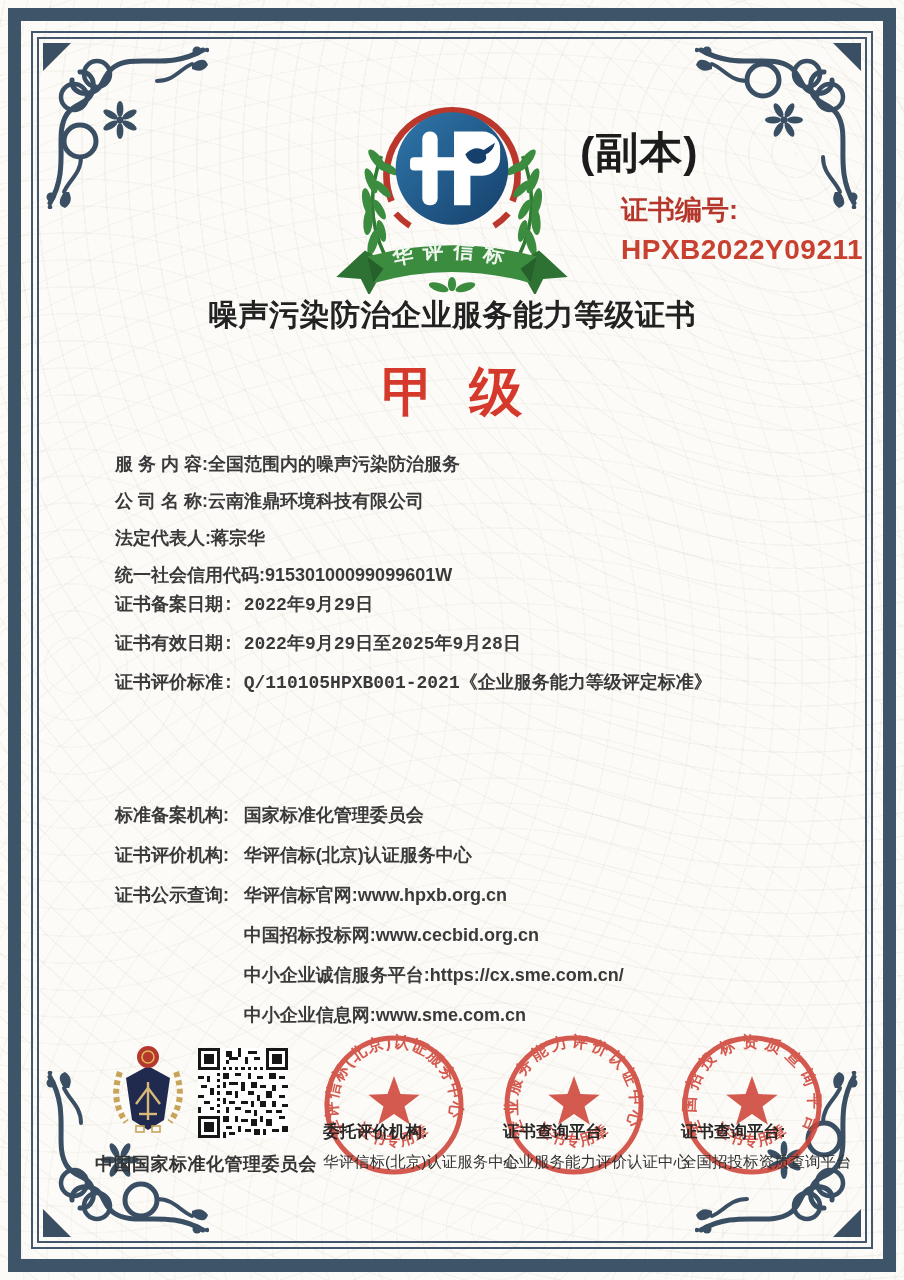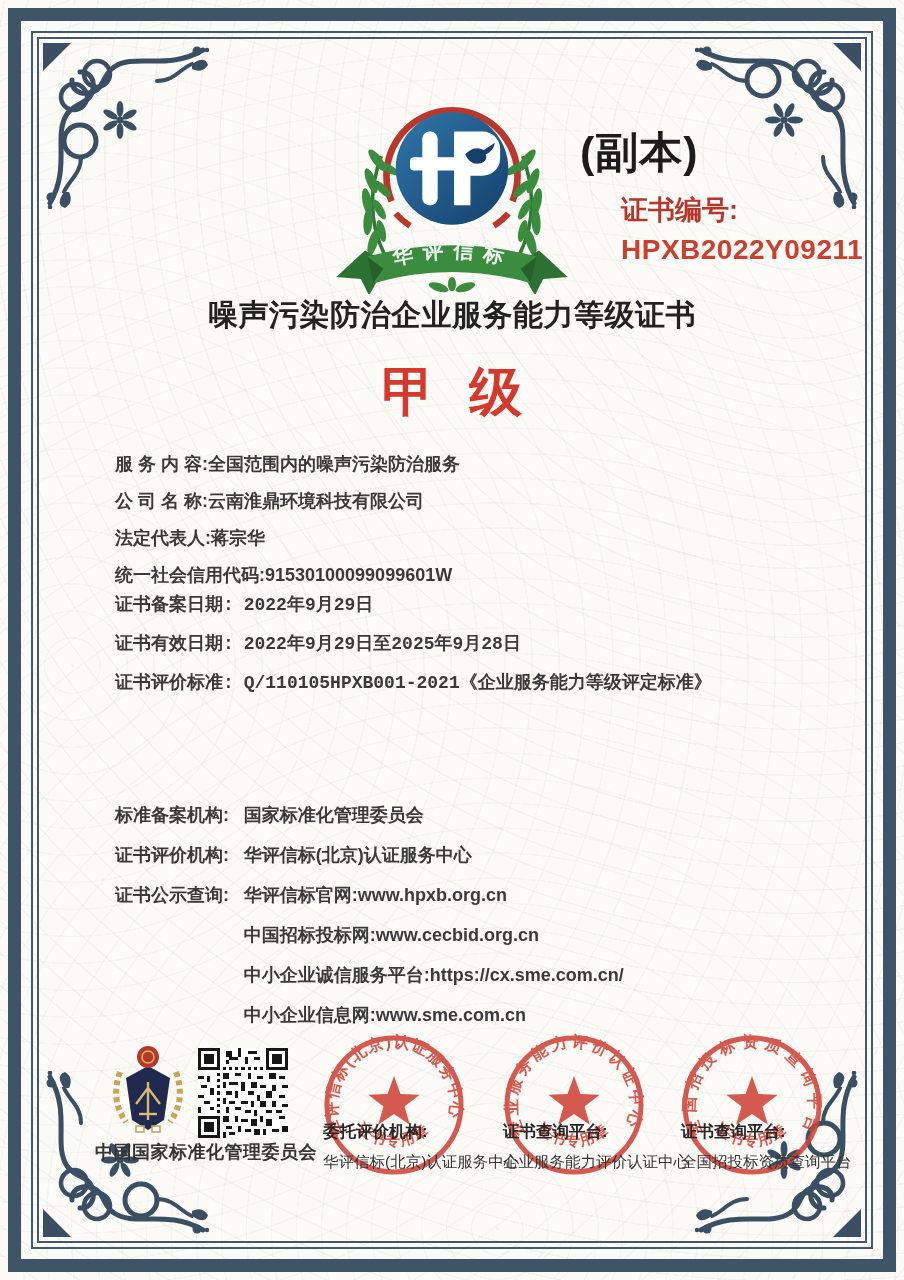--- a/index.html
+++ b/index.html
@@ -39,21 +39,21 @@
   .blk .val{flex:1; min-width:0;}
   .blk1{top:446px; line-height:37px;}
   .blk2{top:586px; line-height:39px;font-family:Liberation Mono, monospace;}
   .blk2 .lbl{width:7.15em;}
   .blk3{top:751px; line-height:40px;margin-top:44px;}
   .blk3 .lbl{width:7.15em;}
 
   .footer-left{position:absolute; left:100px; top:1040px; width:206px;}
   .emblem{position:absolute; left:6px; top:2px;}
   .qr{position:absolute; left:98px; top:8px;}
-  .org-caption{position:absolute; left:-14px; top:100px; width:240px; text-align:center;
+  .org-caption{position:absolute; left:-14px; top:112px; width:240px; text-align:center;
                font-size:18px; font-weight:600; color:#343434; letter-spacing:0.5px;}
 
   .seal-wrap{position:absolute; width:150px; height:152px;}
   .seal1{left:319px; top:1030px;}
   .seal2{left:499px; top:1030px;}
   .seal3{left:677px; top:1030px;}
   .seal-svg{position:absolute; left:0; top:0; opacity:.88;}
   .seal-cap{position:absolute; left:4px; top:91px; width:250px; z-index:3;}
   .seal-cap .cl{font-size:16.5px; font-weight:700; color:#262626; white-space:nowrap;}
   .seal-cap .cv{font-size:15.5px; font-weight:500; color:#333; white-space:nowrap; margin-top:9px;}

